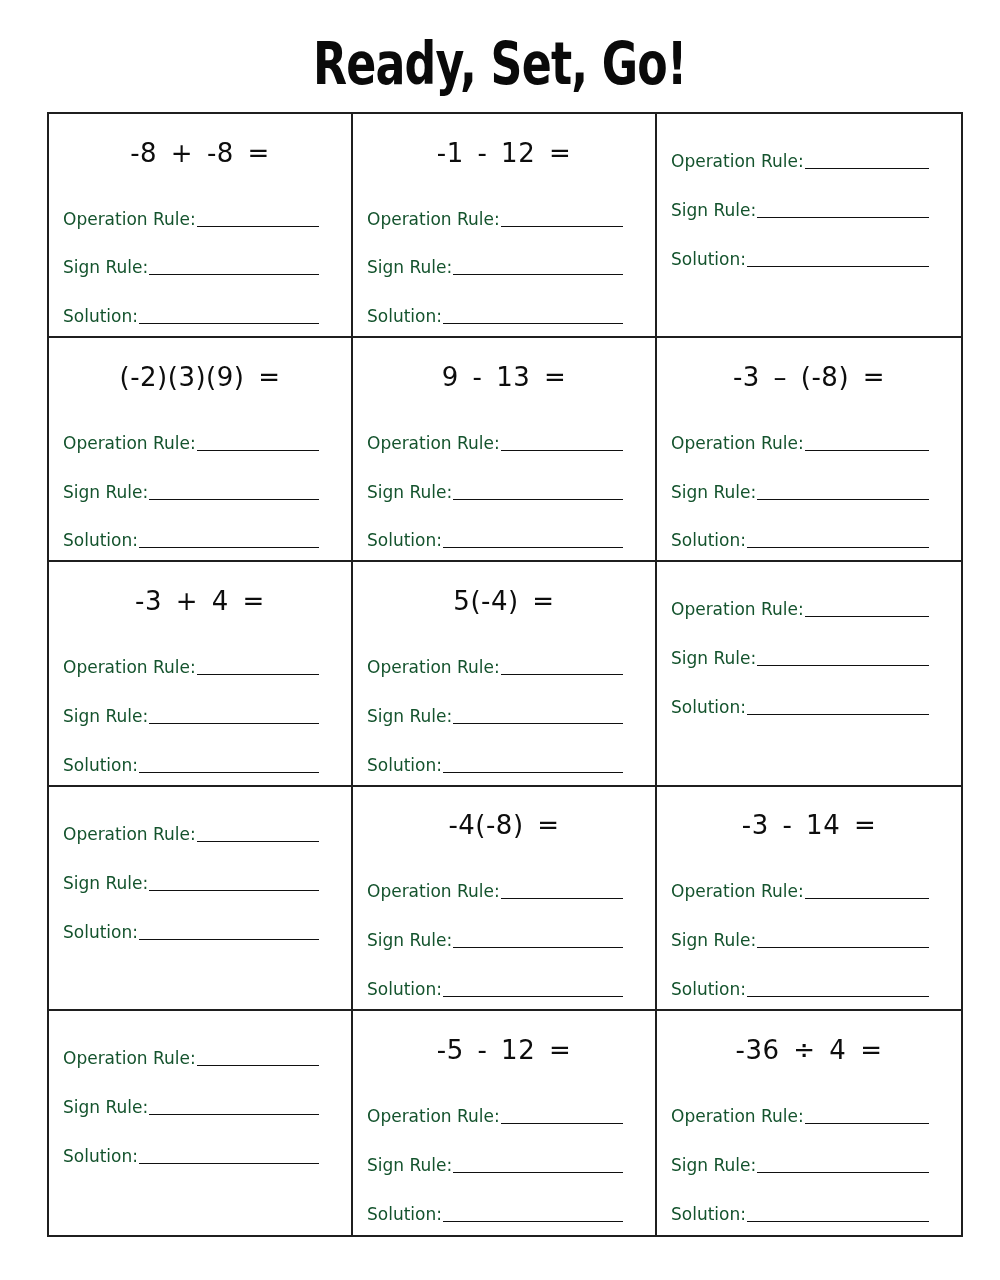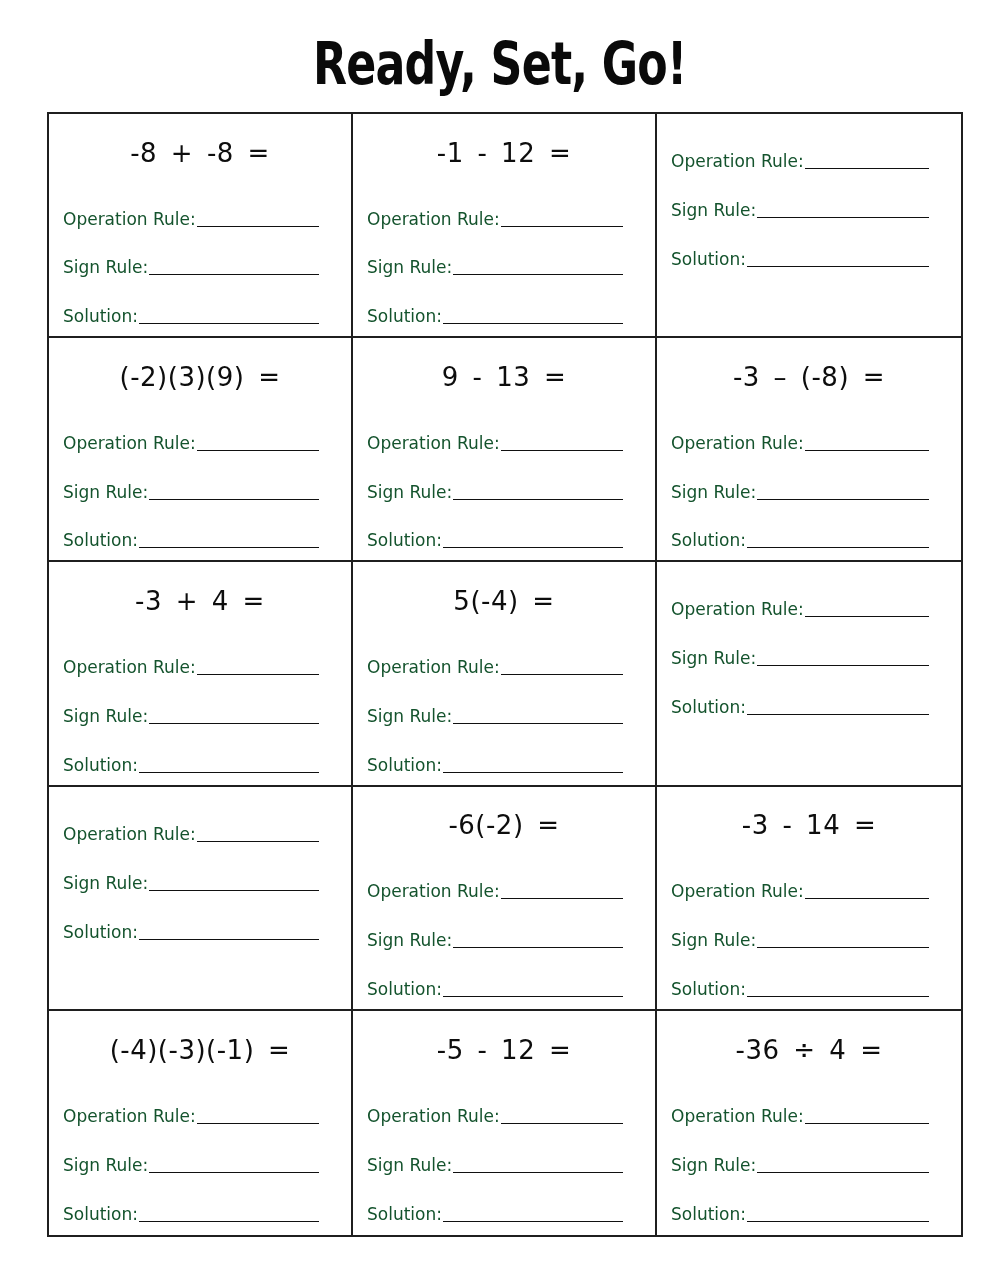--- a/index.html
+++ b/index.html
@@ -230,21 +230,21 @@
       <span class="lbl">Sign Rule:</span>
       <span class="blank"></span>
     </div>
     <div class="rule-line">
       <span class="lbl">Solution:</span>
       <span class="blank"></span>
     </div>
   </div>
 
   <div class="cell">
-    <div class="expr">-6(-2) =</div>
+    <div class="expr">-4(-8) =</div>
     <div class="rule-line">
       <span class="lbl">Operation Rule:</span>
       <span class="blank"></span>
     </div>
     <div class="rule-line">
       <span class="lbl">Sign Rule:</span>
       <span class="blank"></span>
     </div>
     <div class="rule-line">
       <span class="lbl">Solution:</span>
@@ -262,21 +262,20 @@
       <span class="lbl">Sign Rule:</span>
       <span class="blank"></span>
     </div>
     <div class="rule-line">
       <span class="lbl">Solution:</span>
       <span class="blank"></span>
     </div>
   </div>
 
   <div class="cell">
-    <div class="expr">(-4)(-3)(-1) =</div>
     <div class="rule-line">
       <span class="lbl">Operation Rule:</span>
       <span class="blank"></span>
     </div>
     <div class="rule-line">
       <span class="lbl">Sign Rule:</span>
       <span class="blank"></span>
     </div>
     <div class="rule-line">
       <span class="lbl">Solution:</span>

